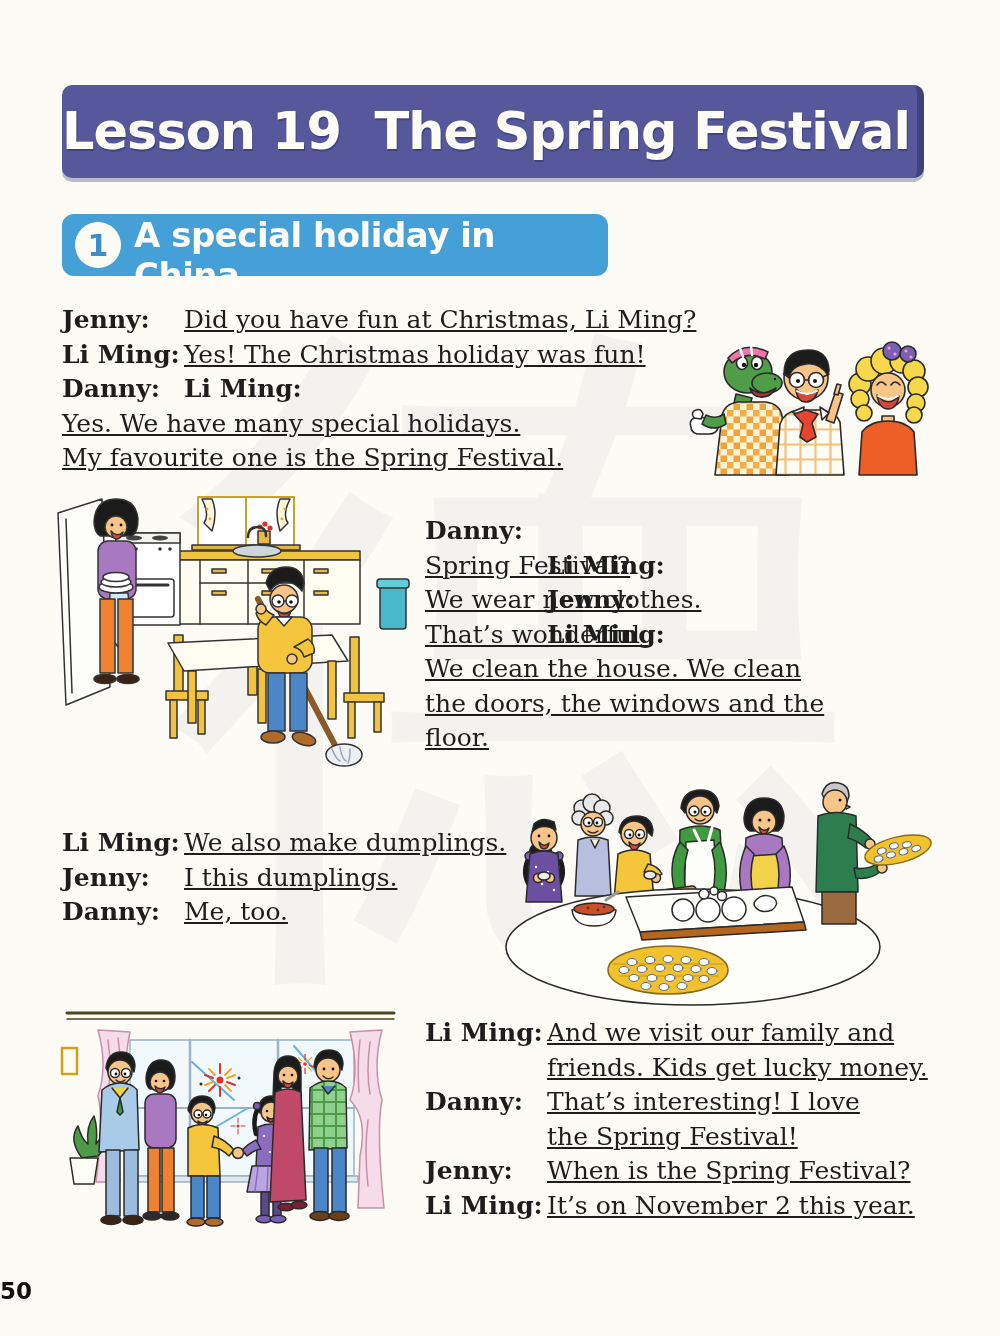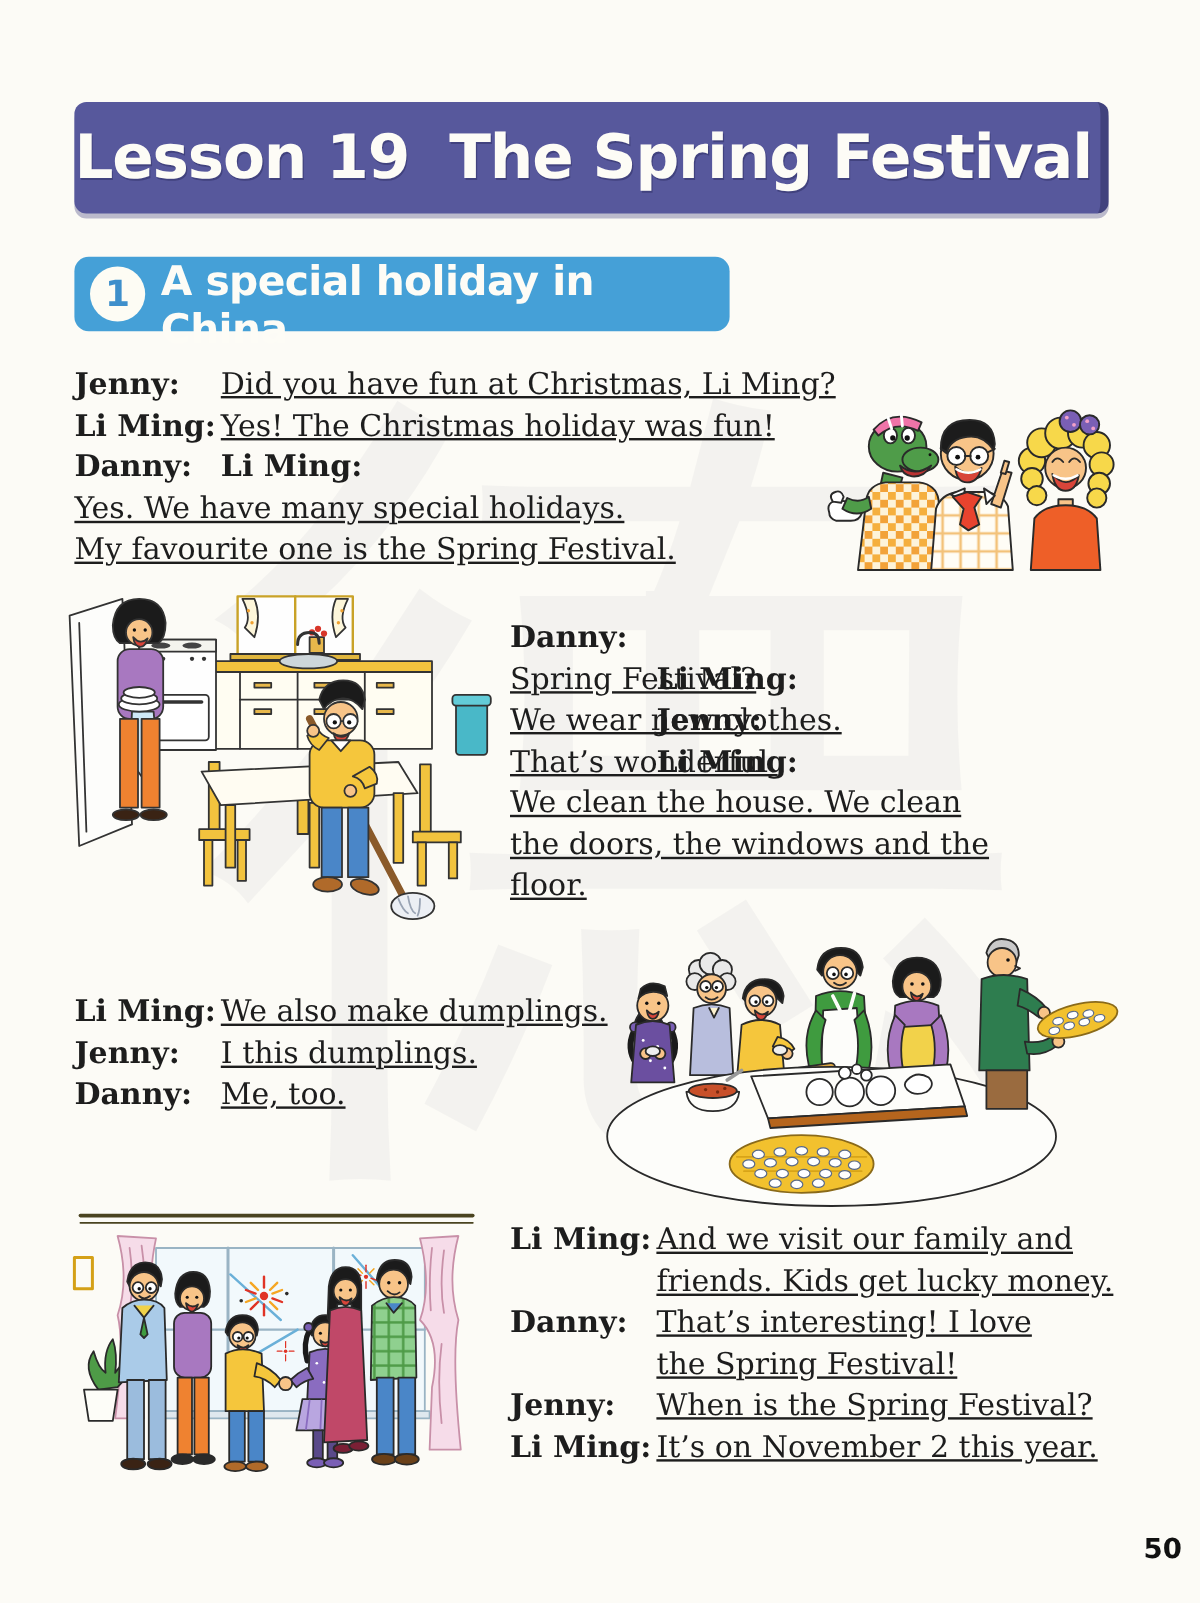--- a/index.html
+++ b/index.html
@@ -42,22 +42,22 @@
     color:#fdfcf6;letter-spacing:-0.5px;margin-top:19px;
   }
   .dlg{
     position:absolute;z-index:2;display:grid;grid-template-columns:113px auto;
     column-gap:9px;font-size:25px;line-height:34.5px;
   }
   .dlg .spk{font-weight:bold;white-space:nowrap;}
   .dlg .txt{white-space:nowrap;text-decoration:underline;}
   .illus{position:absolute;z-index:1;}
   .pagenum{
-    position:absolute;left:0;top:1278px;width:948px;text-align:right;z-index:2;
-    font-family:"DejaVu Sans", sans-serif;font-weight:bold;font-size:23px;color:#111;padding-left:37px;
+    position:absolute;left:0;top:1278px;width:948px;text-align:left;z-index:2;
+    font-family:"DejaVu Sans", sans-serif;font-weight:bold;font-size:23px;color:#111;
   }
 </style>
 </head>
 <body>
 
 <div class="page">
 
   <div class="watermark">德</div>
 
   <div class="title-banner">

